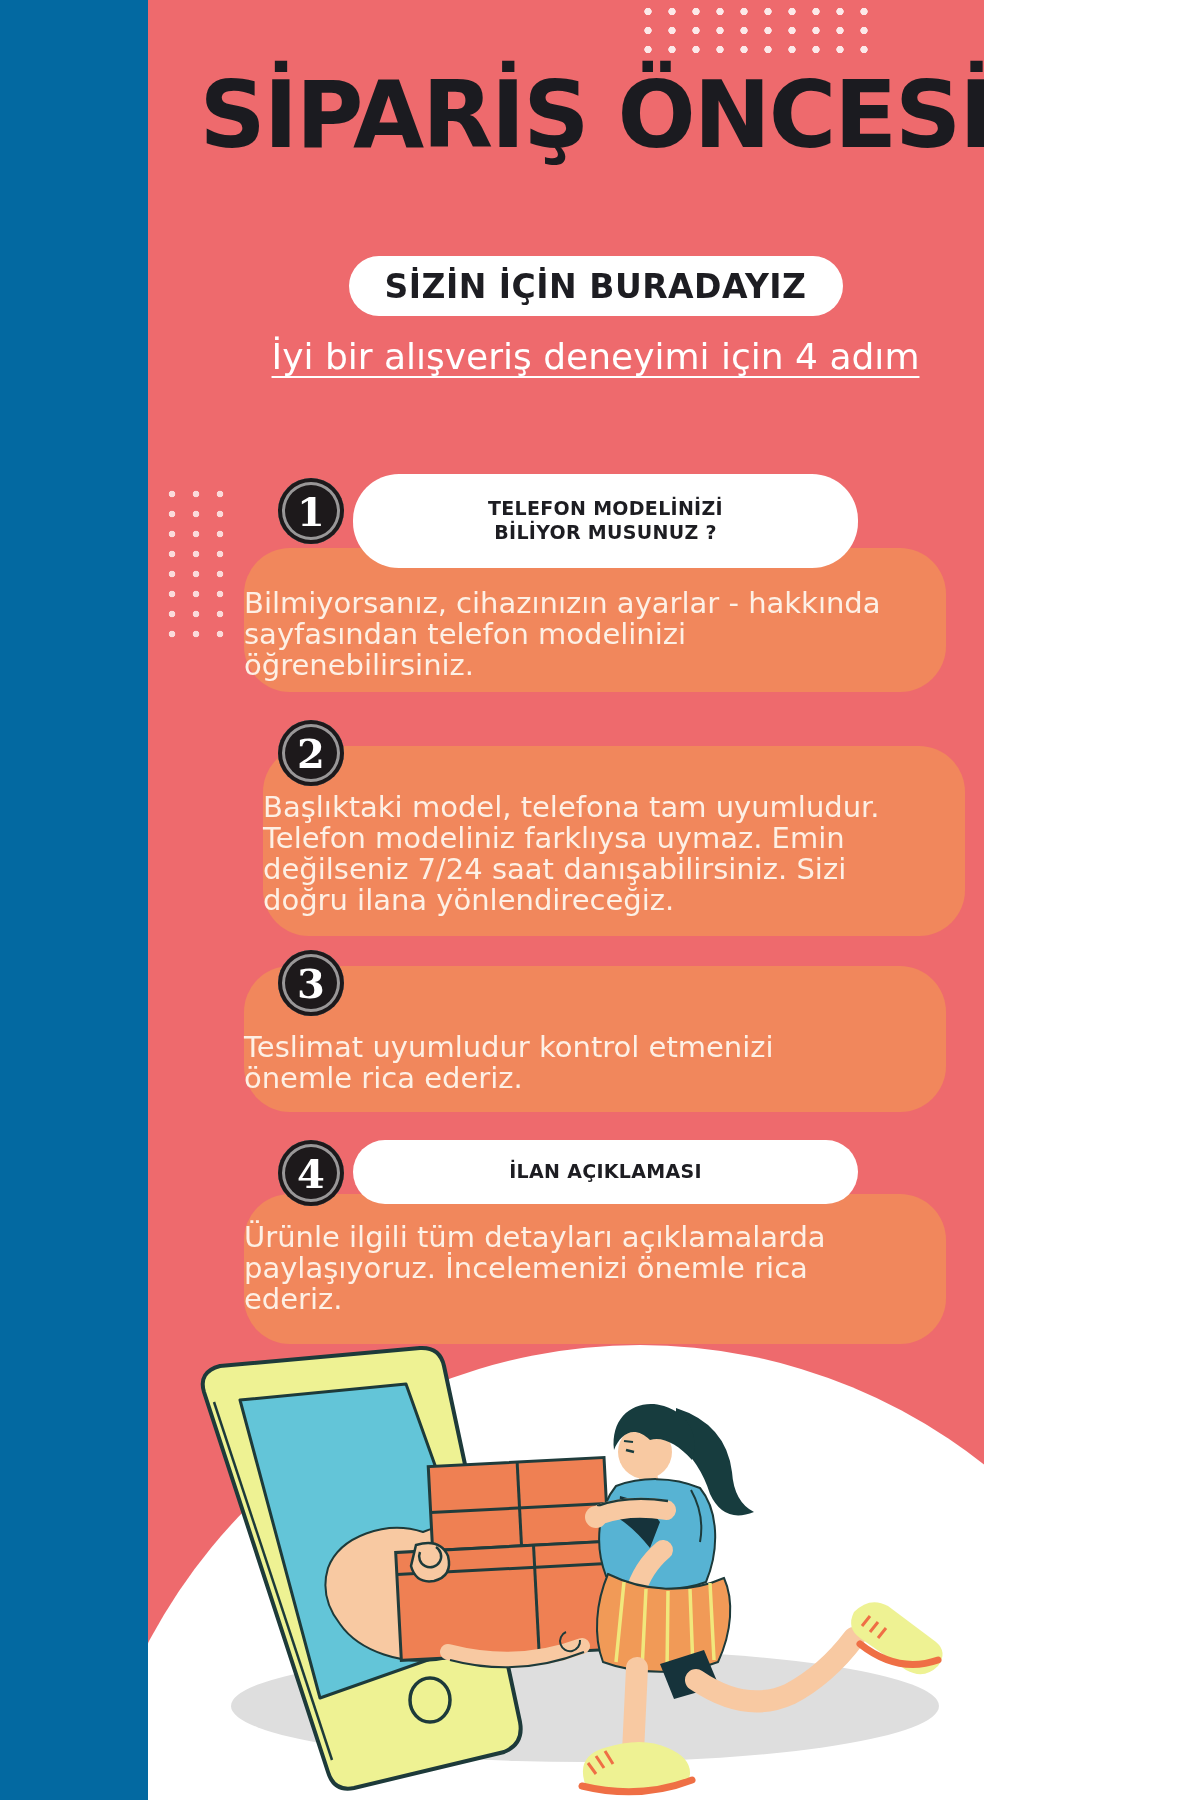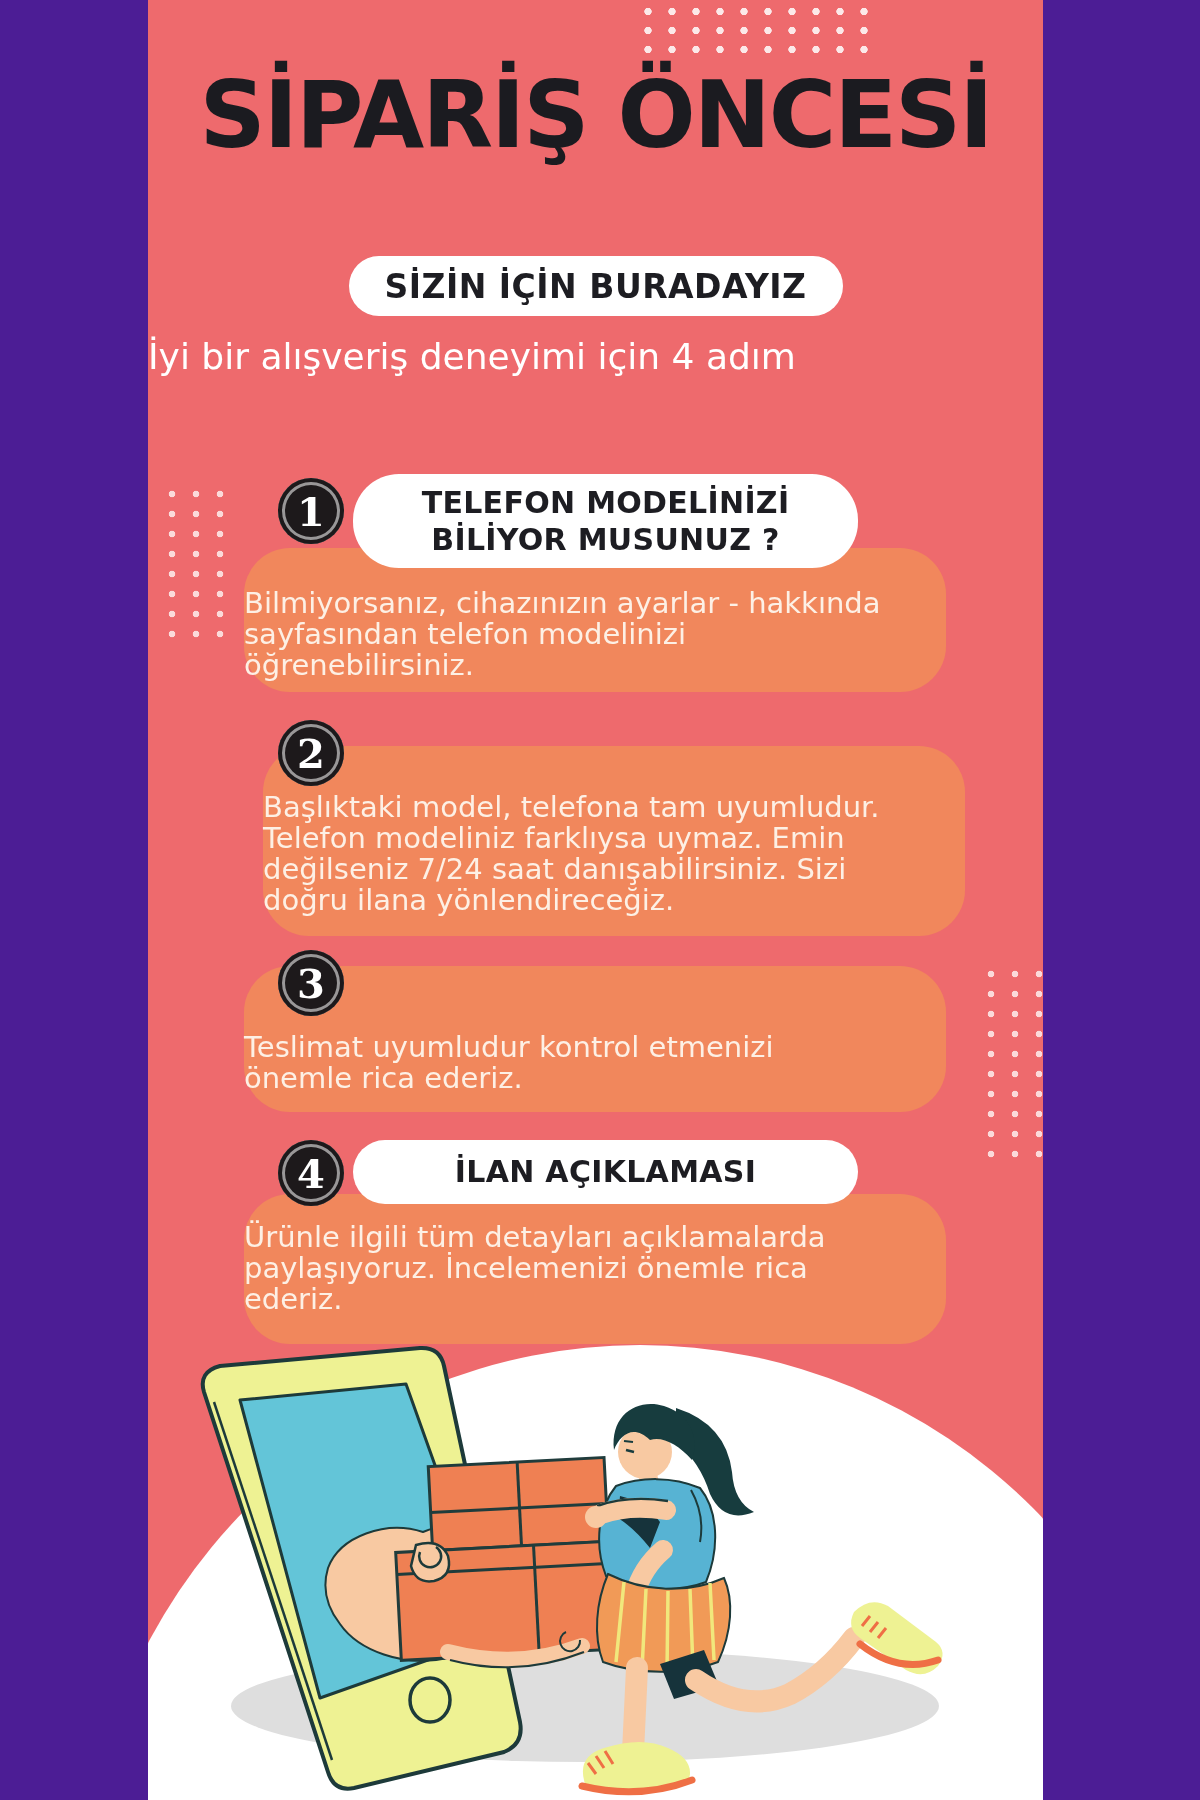--- a/index.html
+++ b/index.html
@@ -1,44 +1,44 @@
 <!DOCTYPE html>
 <html><head>
 <meta charset="utf-8">
 <style>
   html,body{margin:0;padding:0;background:#ffffff;}
-  .canvas{position:relative;width:1200px;height:1800px;background:#4c1d95;overflow:hidden;
+  .canvas{position:relative;width:984px;height:1800px;background:#0369a1;overflow:hidden;
           font-family:"DejaVu Sans","Liberation Sans",sans-serif;}
   .poster{position:absolute;left:148px;top:0;width:895px;height:1800px;background:#ee6a6d;overflow:hidden;}
 
   
   .dots{position:absolute;background-image:radial-gradient(circle,rgba(255,255,255,.85) 3.4px,rgba(255,255,255,0) 4px);}
   .dots-top{left:488px;top:2px;width:238px;height:58px;background-size:24px 19px;}
   .dots-left{left:12px;top:484px;width:74px;height:160px;background-size:24px 20px;background-image:radial-gradient(circle,rgba(255,255,255,.75) 3px,rgba(255,255,255,0) 3.6px);}
   .dots-right{left:831px;top:964px;width:74px;height:200px;background-size:24px 20px;background-image:radial-gradient(circle,rgba(255,255,255,.75) 3px,rgba(255,255,255,0) 3.6px);}
 
   .title{position:absolute;left:0;top:62px;width:100%;text-align:center;
          font-size:92px;font-weight:800;letter-spacing:-2px;color:#1b1b20;}
   .subtitle{position:absolute;left:0;top:170px;width:100%;text-align:center;
          font-size:56px;font-weight:600;color:#2b2a32;}
   .hero-pill{position:absolute;left:50%;transform:translateX(-50%);top:256px;
          background:#ffffff;border-radius:34px;height:60px;min-width:494px;
          display:flex;align-items:center;justify-content:center;
          font-size:33px;font-weight:800;color:#1d1d22;letter-spacing:.5px;padding:12px 30px;box-sizing:border-box;}
-  .tagline{position:absolute;left:0;top:336px;width:100%;text-align:left;
-         font-size:36px;color:#ffffff;text-underline-offset:7px;text-decoration-thickness:2px;}
+  .tagline{position:absolute;left:0;top:336px;width:100%;text-align:center;
+         font-size:36px;color:#ffffff;text-decoration:underline;text-underline-offset:7px;text-decoration-thickness:2px;}
 
   
   .badge{position:absolute;left:130px;width:66px;height:66px;border-radius:50%;
          background:#1d191b;border:0;box-shadow:inset 0 0 0 4px #1d191b, inset 0 0 0 7px rgba(255,255,255,.55);
          display:flex;align-items:center;justify-content:center;
          font-family:"DejaVu Serif","Liberation Serif",serif;font-weight:bold;font-size:40px;color:#ffffff;z-index:4;}
   .step-pill{position:absolute;left:205px;width:505px;background:#ffffff;border-radius:46px;
          display:flex;align-items:center;justify-content:center;text-align:center;
-         font-size:30px;font-weight:800;color:#1d1d22;letter-spacing:.3px;line-height:1.25;
+         font-size:19px;font-weight:800;color:#1d1d22;letter-spacing:.3px;line-height:1.25;
          white-space:pre-line;z-index:3;box-sizing:border-box;padding:0 20px;}
   .orange-box{position:absolute;left:96px;width:702px;background:#f1875c;border-radius:46px;
          color:#fdf0e5;text-align:left;font-size:29px;line-height:31px;white-space:pre-line;
          z-index:2;box-sizing:border-box;}
   .b1{top:478px;} .p1{top:474px;height:94px;} .o1{top:548px;height:144px;padding-top:40px;}
   .b2{top:720px;} .p2{top:722px;height:62px;} .o2{top:746px;height:190px;padding-top:46px;margin-left:19px;}
   .b3{top:950px;} .p3{top:952px;height:62px;} .o3{top:966px;height:146px;padding-top:66px;}
   .b4{top:1140px;} .p4{top:1140px;height:64px;} .o4{top:1194px;height:150px;padding-top:28px;}
 
   

